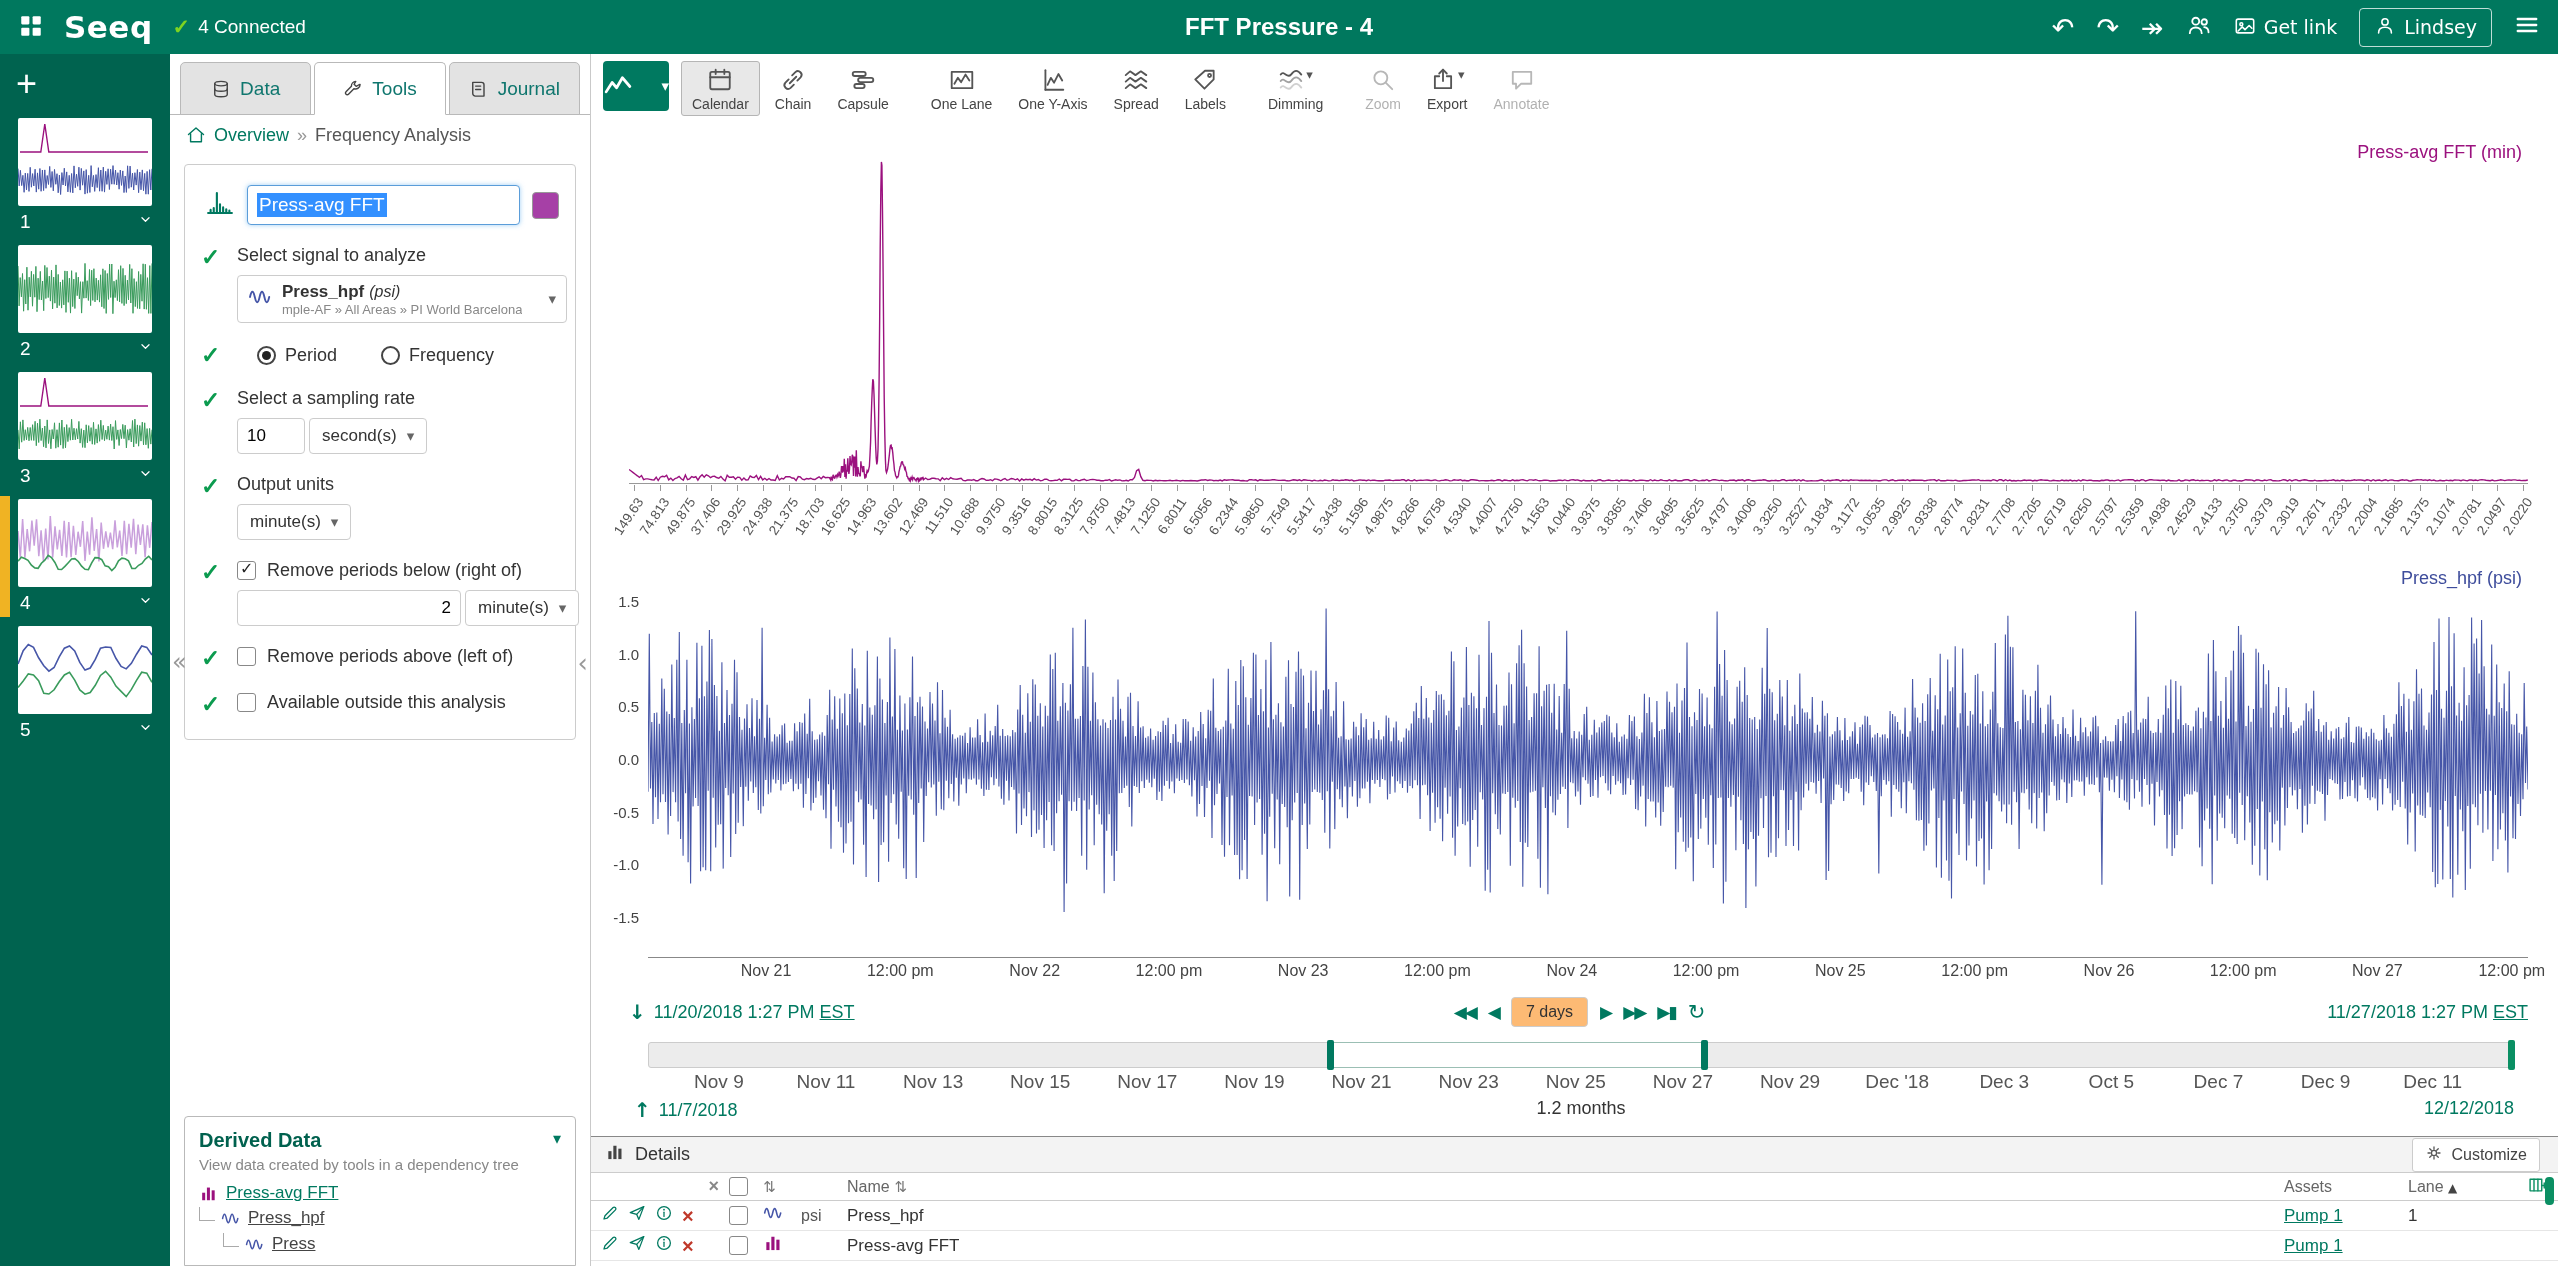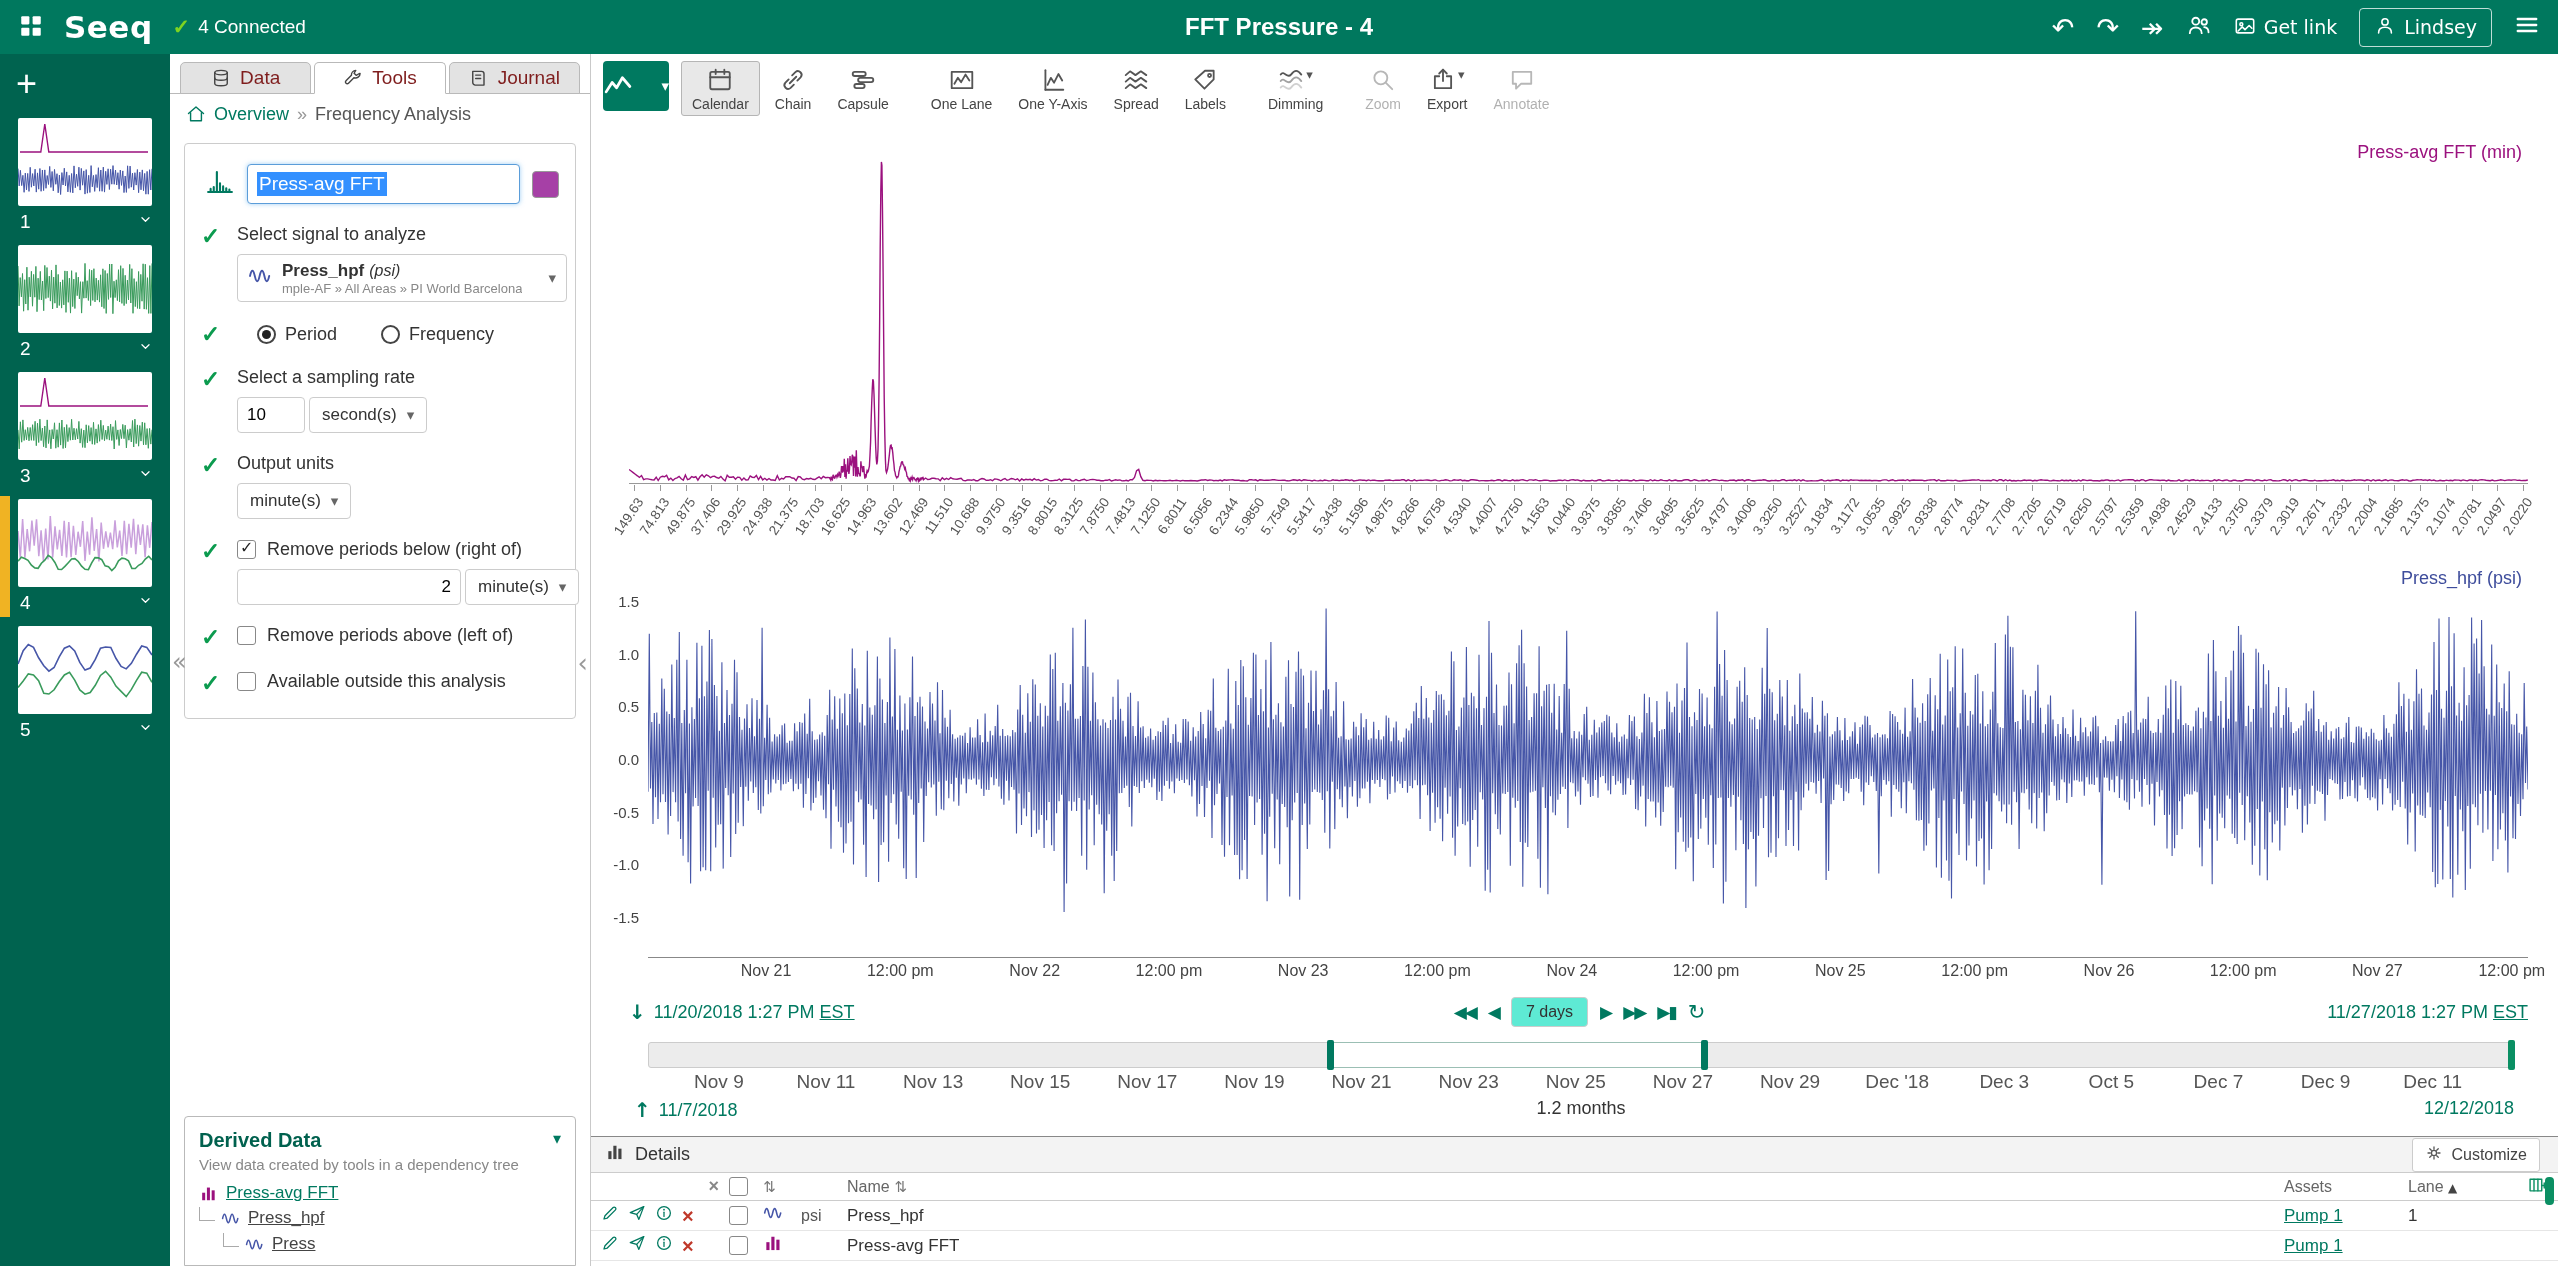--- a/index.html
+++ b/index.html
@@ -26,21 +26,21 @@
   .wsbar{width:170px;flex:0 0 170px;background:#00634F;overflow:hidden;position:relative}
   .ws-add{background:none;border:none;color:#fff;font-size:36px;line-height:1;margin:12px 0 4px 16px;cursor:pointer}
   .ws-item{margin:12px 12px 4px 18px;position:relative}
   .ws-item.active::before{content:"";position:absolute;left:-18px;top:-3px;bottom:-3px;width:10px;background:#F0B323}
   .ws-thumb{width:134px;height:88px;background:#fff;border-radius:2px;overflow:hidden;display:block}
   .ws-row{display:flex;justify-content:space-between;align-items:center;color:#fff;font-size:19px;padding:5px 4px 0 2px}
 
   
   .tools{width:421px;flex:0 0 421px;background:#fff;border-right:1px solid #c9c9c9;display:flex;flex-direction:column;position:relative;overflow:hidden}
   .tabs{display:flex;gap:3px;padding:8px 10px 0 10px;border-bottom:1px solid #b9b9b9}
-  .tab{flex:1;display:flex;align-items:center;justify-content:center;gap:9px;height:32px;border:1px solid #b9b9b9;border-radius:5px 5px 0 0;background:#e3e3e3;font-size:19px;color:#7f1d1d;margin-bottom:-1px;cursor:pointer}
+  .tab{flex:1;display:flex;align-items:center;justify-content:center;gap:9px;height:53px;border:1px solid #b9b9b9;border-radius:5px 5px 0 0;background:#e3e3e3;font-size:19px;color:#0f766e;margin-bottom:-1px;cursor:pointer}
   .tab.active{background:#fff;border-bottom-color:#fff}
   .filter-wrap{margin:16px 14px 6px;position:relative}
   .filter-wrap .ic{position:absolute;left:10px;top:8px;color:#888}
   .filter-input{width:100%;height:36px;border:1px solid #ccc;border-radius:4px;padding:0 10px 0 40px;font-size:17px;color:#555;font-family:inherit}
   .breadcrumb{display:flex;align-items:flex-start;gap:8px;margin:10px 16px 4px;font-size:18px}
   .breadcrumb a{color:#007960;text-decoration:none;cursor:pointer}
   .crumb-sep{color:#999}
   .crumb-cur{color:#555}
 
   .tool-card{margin:10px 14px 0;border:1px solid #ccc;border-radius:4px;padding:20px 16px 22px}
@@ -115,21 +115,21 @@
   .sig-xlabels span{position:absolute;transform:translateX(-50%);font-size:16px;color:#444;white-space:nowrap}
 
   .range-row{position:relative;height:36px;flex:0 0 36px;margin-top:2px;padding:0 30px 0 40px;display:flex;align-items:center}
   .r-start{position:absolute;left:38px;display:flex;gap:8px;align-items:center}
   .r-end{position:absolute;right:30px}
   .gdate{color:#007960;font-size:18px;white-space:nowrap}
   .gdate .tz{text-decoration:underline}
   .garr{color:#007960;font-weight:bold;font-size:20px;font-family:"DejaVu Sans",sans-serif}
   .r-ctrl{margin:0 auto;display:flex;align-items:center;gap:12px}
   .nav-btn{background:none;border:none;color:#007960;font-size:17px;cursor:pointer;font-family:"DejaVu Sans",sans-serif;letter-spacing:-2px}
-  .dur-btn{border:1px solid #ccc;border-radius:4px;background:#5eead4;padding:5px 14px;font-size:16px;color:#333;cursor:pointer;letter-spacing:0;font-family:inherit}
+  .dur-btn{border:1px solid #ccc;border-radius:4px;background:#fdba74;padding:5px 14px;font-size:16px;color:#333;cursor:pointer;letter-spacing:0;font-family:inherit}
 
   .timeline{position:relative;margin:12px 44px 0 57px;height:56px;flex:0 0 56px}
   .tl-track{height:26px;background:#ececec;border:1px solid #ccc;border-radius:3px;position:relative}
   .tl-sel{position:absolute;top:-1px;bottom:-1px;background:#fff;border:1px solid #9bbfb4}
   .tl-handle{position:absolute;top:-3px;bottom:-3px;width:7px;background:#007960;border-radius:2px;cursor:ew-resize}
   .tl-handle.left{left:-3px}.tl-handle.right{right:-3px}
   .tl-end-handle{position:absolute;right:-2px;top:-3px;bottom:-3px;width:7px;background:#0A8F63;border-radius:2px}
   .tl-labels{position:relative;height:24px;margin-top:3px}
   .tl-labels span{position:absolute;transform:translateX(-50%);font-size:19px;color:#555;white-space:nowrap}
 

